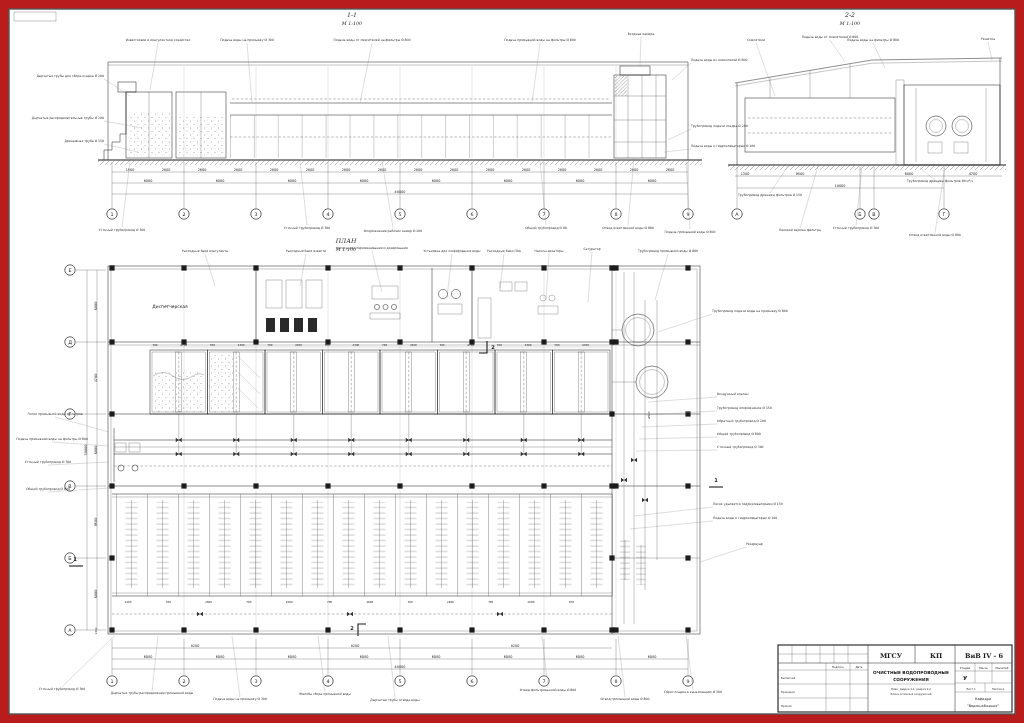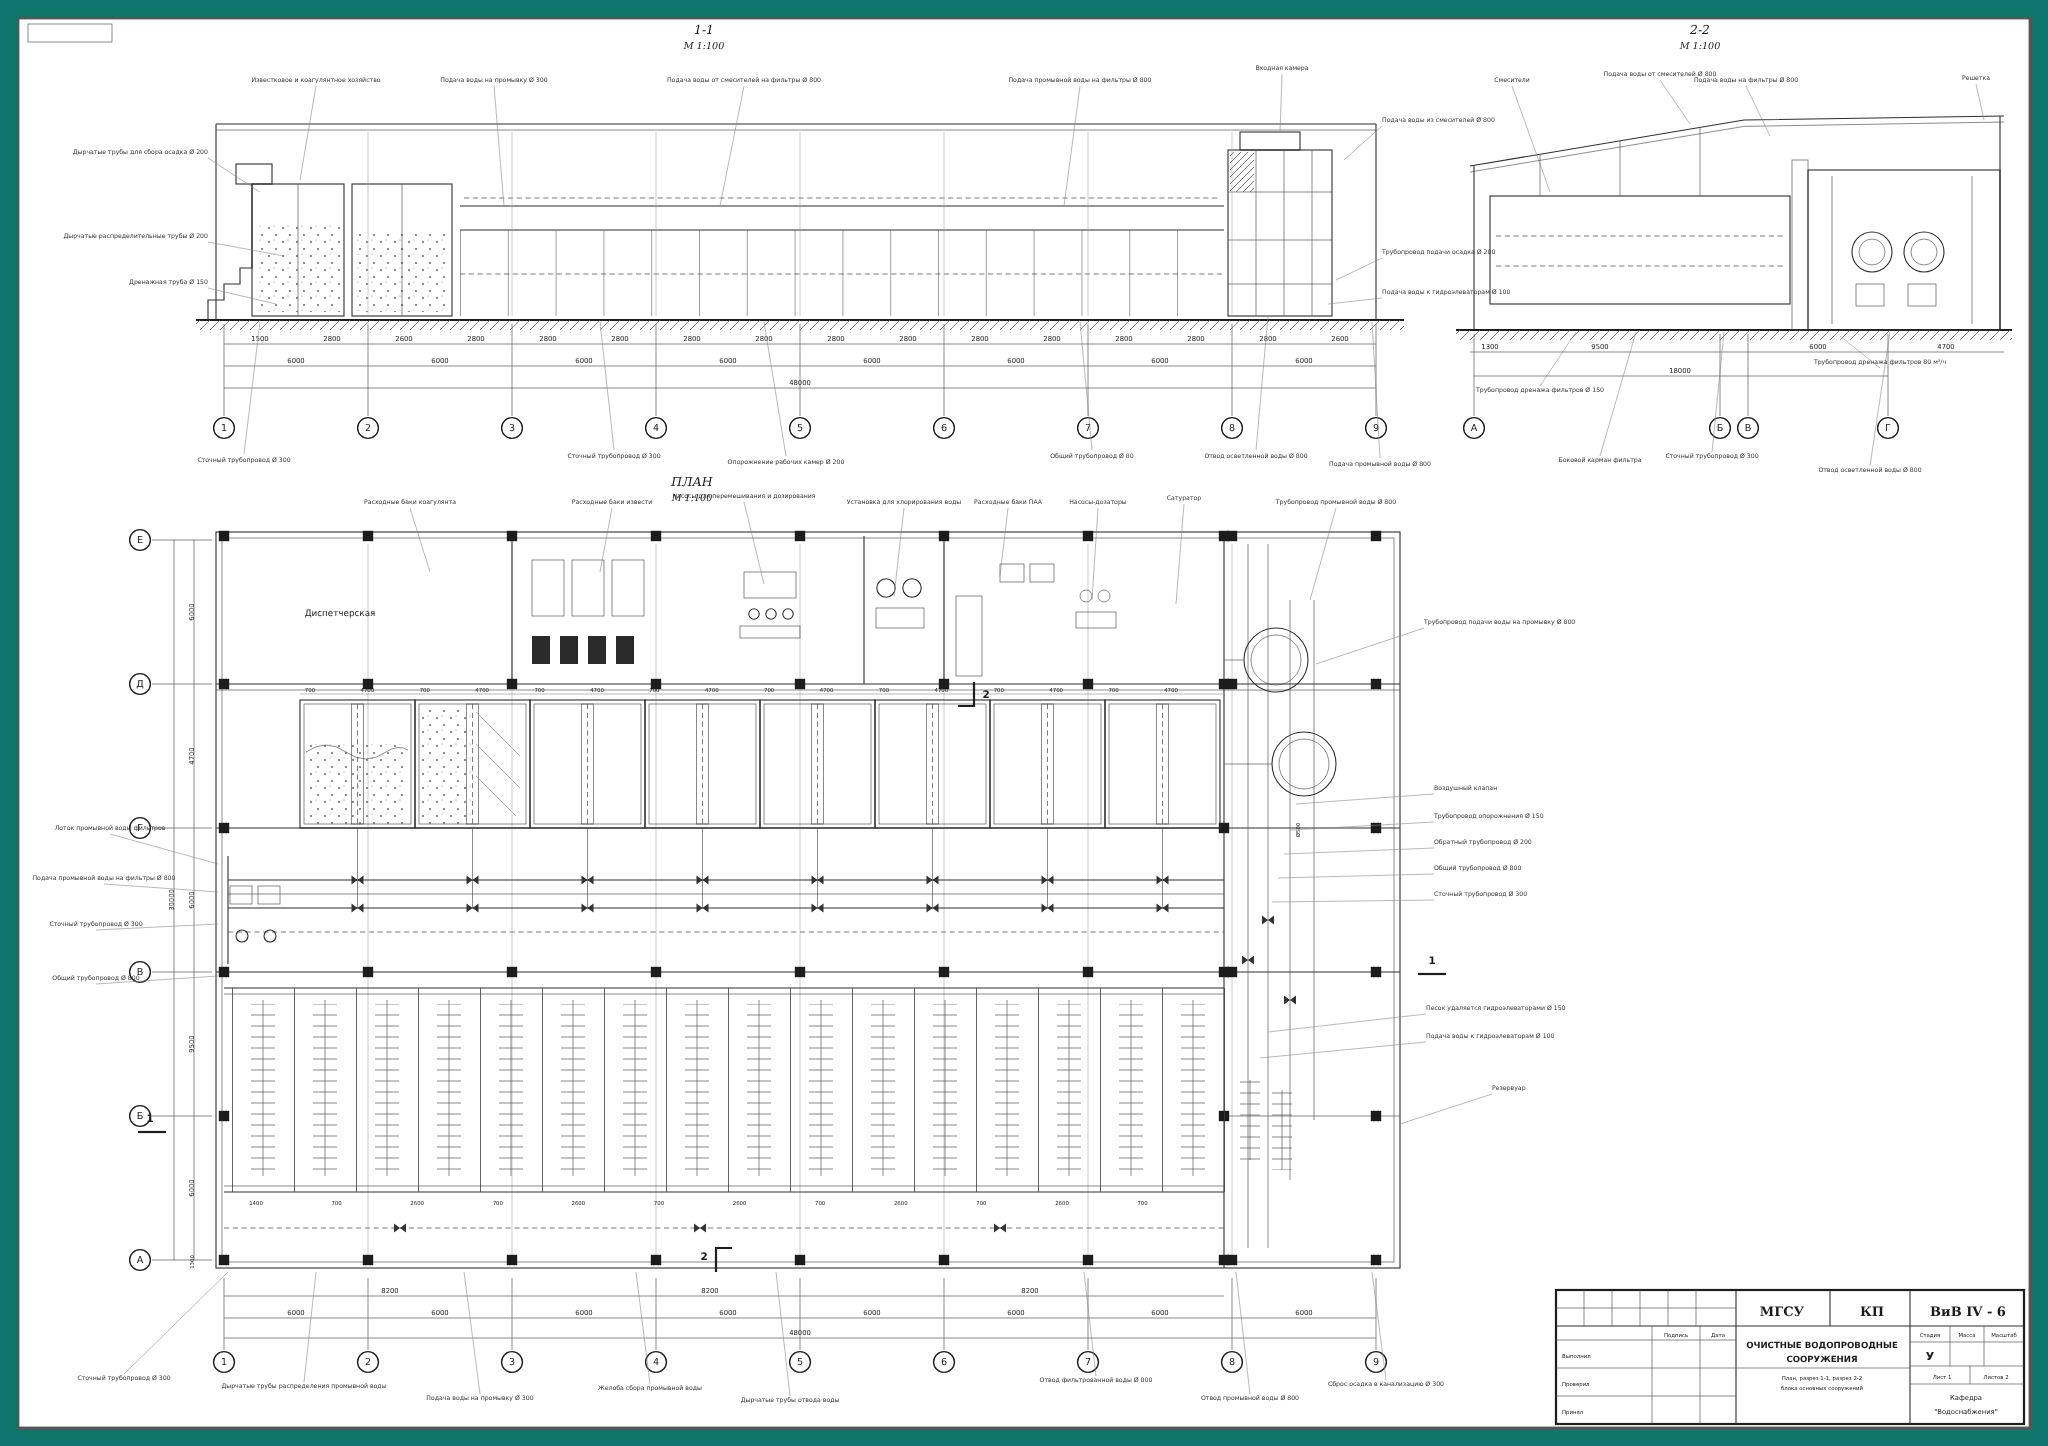--- a/index.html
+++ b/index.html
@@ -1,16 +1,16 @@
 <!DOCTYPE html>
 <html><head>
 <meta charset="utf-8">
 <style>
   html,body{margin:0;padding:0;background:#e9e9e7;}
-  .sheet{width:1024px;height:723px;background:#0f766e;position:relative;}
+  .sheet{width:1024px;height:723px;background:#b91c1c;position:relative;}
   svg{display:block;}
   text{font-family:"DejaVu Sans",sans-serif;fill:#1b1b1b;text-anchor:middle;}
   .st1{font-family:"DejaVu Serif",serif;font-style:italic;font-size:6.2px;}
   .st2{font-family:"DejaVu Serif",serif;font-style:italic;font-size:4.8px;}
   .co{font-size:3.1px;fill:#333;}
   .rm{font-size:4.4px;}
   .col{text-anchor:start;}
   .cor{text-anchor:end;}
   text.dim, g.dim text{font-size:3.4px;}
   text.dims2, g.dims2 text{font-size:2.7px;}

